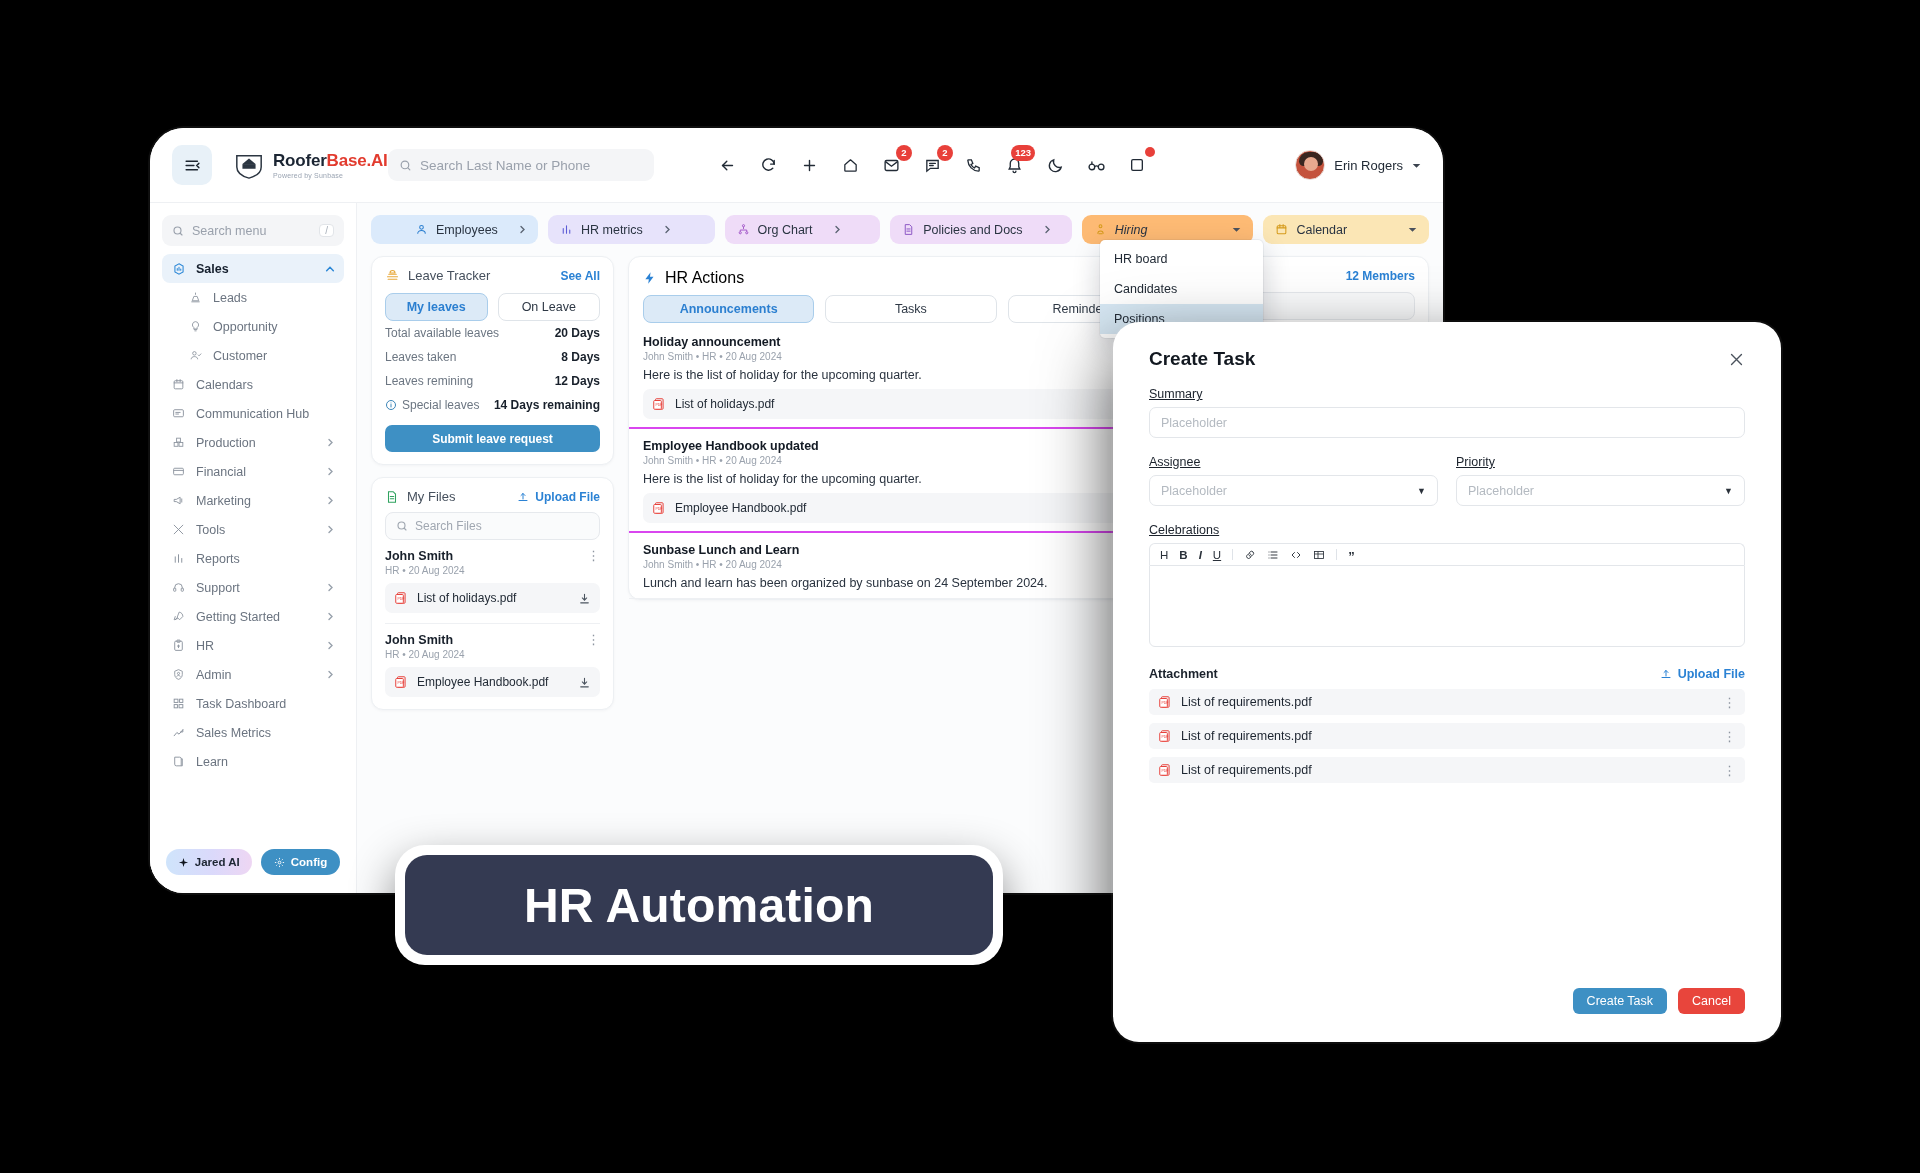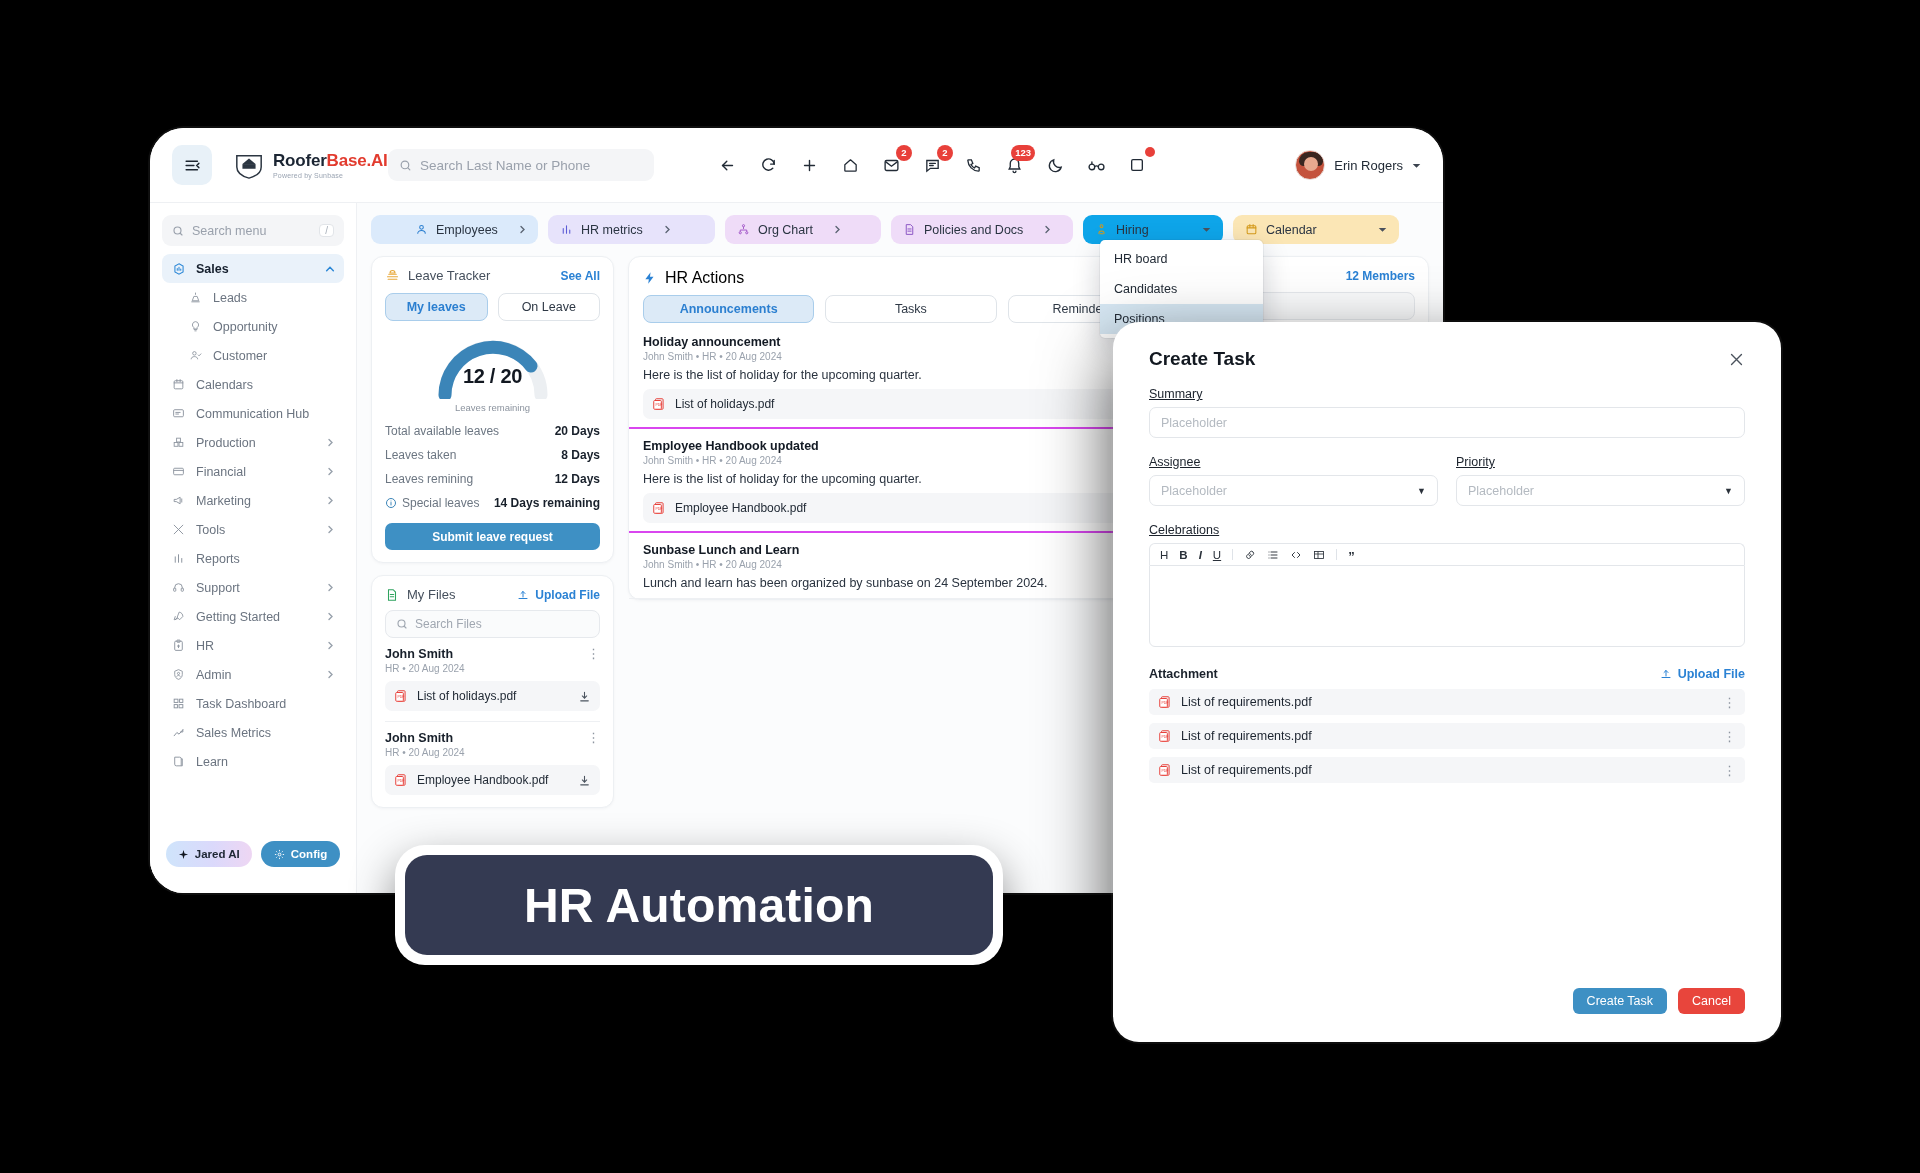--- a/index.html
+++ b/index.html
@@ -75,21 +75,21 @@
   .nav { margin-top:8px; }
   .nav-item {
     display:flex; align-items:center; gap:10px; height:29px; padding: 0 9px;
     border-radius:8px; font-size:12.5px; color:#6b7480; cursor:pointer;
   }
   .nav-item.active { background:#eaf2fa; color:#16202e; font-weight:700; }
   .nav-item.sub { padding-left:26px; }
   .nav-ico { width:15px; height:15px; flex:0 0 auto; display:flex; align-items:center; justify-content:center; color:#8a929d; }
   .nav-item.active .nav-ico { color:#2b87d6; }
   .nav-caret { margin-left:auto; color:#97a0ab; display:flex; }
-  .side-bottom { position:absolute; left:0; right:0; bottom:12px; padding: 10px 12px 14px 12px; background:#fff; }
+  .side-bottom { position:absolute; left:0; right:0; bottom:4px; padding: 10px 12px 14px 12px; background:#fff; }
   .side-btns { display:flex; gap:9px; justify-content:center; }
   .btn-jared {
     display:flex; align-items:center; gap:6px; height:26px; padding: 0 12px; border-radius:13px;
     background: linear-gradient(90deg,#cfe4fb 0%, #dbd9fb 55%, #eed6f3 100%);
     color:#1d2633; font-size:11.5px; font-weight:700; cursor:pointer;
   }
   .btn-config {
     display:flex; align-items:center; gap:6px; height:26px; padding: 0 13px; border-radius:13px;
     background:#3e90c4; color:#fff; font-size:11.5px; font-weight:700; cursor:pointer;
   }
@@ -103,21 +103,21 @@
   }
   .tab .chev { margin-left:12px; color:#6d7683; display:flex; }
   .tab-employees { background:#dbeafb; width:167px;padding-left:44px; }
   .tab-employees .nic { color:#2b7fd0; }
   .tab-hrm { background:#e7e3fb; width:167px; }
   .tab-hrm .nic { color:#5c5bd6; }
   .tab-org { background:#efdcf8; width:156px; }
   .tab-org .nic { color:#a257c9; }
   .tab-pol { background:#efdcf8; width:182px; }
   .tab-pol .nic { color:#8b55c4; }
-  .tab-hire { background:#0ea5e9; width:140px; }
+  .tab-hire { background:#fdba74; width:172px;font-style:italic; }
   .tab-hire .nic { color:#d59a1a; }
   .tab-cal { background:#fbe6b5; width:166px; }
   .tab-cal .nic { color:#d59a1a; }
   .tab .chev.caret { margin-left:auto; }
 
   .cards { display:flex; gap:14px; margin-top:12px; align-items:flex-start; }
 
   .card { background:#fff; border:1px solid #edf0f3; border-radius:12px; box-shadow: 0 1px 3px rgba(17,24,39,.04); }
   .col-left { width:243px; flex:0 0 auto; }
   .card-head { display:flex; align-items:center; padding: 11px 13px 6px 13px; }
@@ -746,30 +746,20 @@
                     </svg>
                   </span>
                 <span class="ch-title">Leave Tracker</span>
                 <span class="ch-link">See All</span>
               </div>
               <div class="seg">
                 <div class="seg-btn active">My leaves</div>
                 <div class="seg-btn">On Leave</div>
               </div>
 
-              <div class="gauge-wrap">
-                <div class="gauge">
-                  <svg width="124" height="66" viewBox="0 0 124 66">
-                    <path d="M14 62 A48 48 0 0 1 110 62" fill="none" stroke="#eceff2" stroke-width="13" stroke-linecap="round"></path>
-                    <path d="M14 62 A48 48 0 0 1 100 33" fill="none" stroke="#3b85b8" stroke-width="13" stroke-linecap="round"></path>
-                  </svg>
-                  <div class="gauge-val">12 / 20</div>
-                </div>
-                <div class="gauge-cap">Leaves remaining</div>
-              </div>
 
               <div class="kv">
                 <span class="k">Total available leaves</span>
                 <span class="v">20 Days</span>
               </div>
               <div class="kv">
                 <span class="k">Leaves taken</span>
                 <span class="v">8 Days</span>
               </div>
               <div class="kv">

